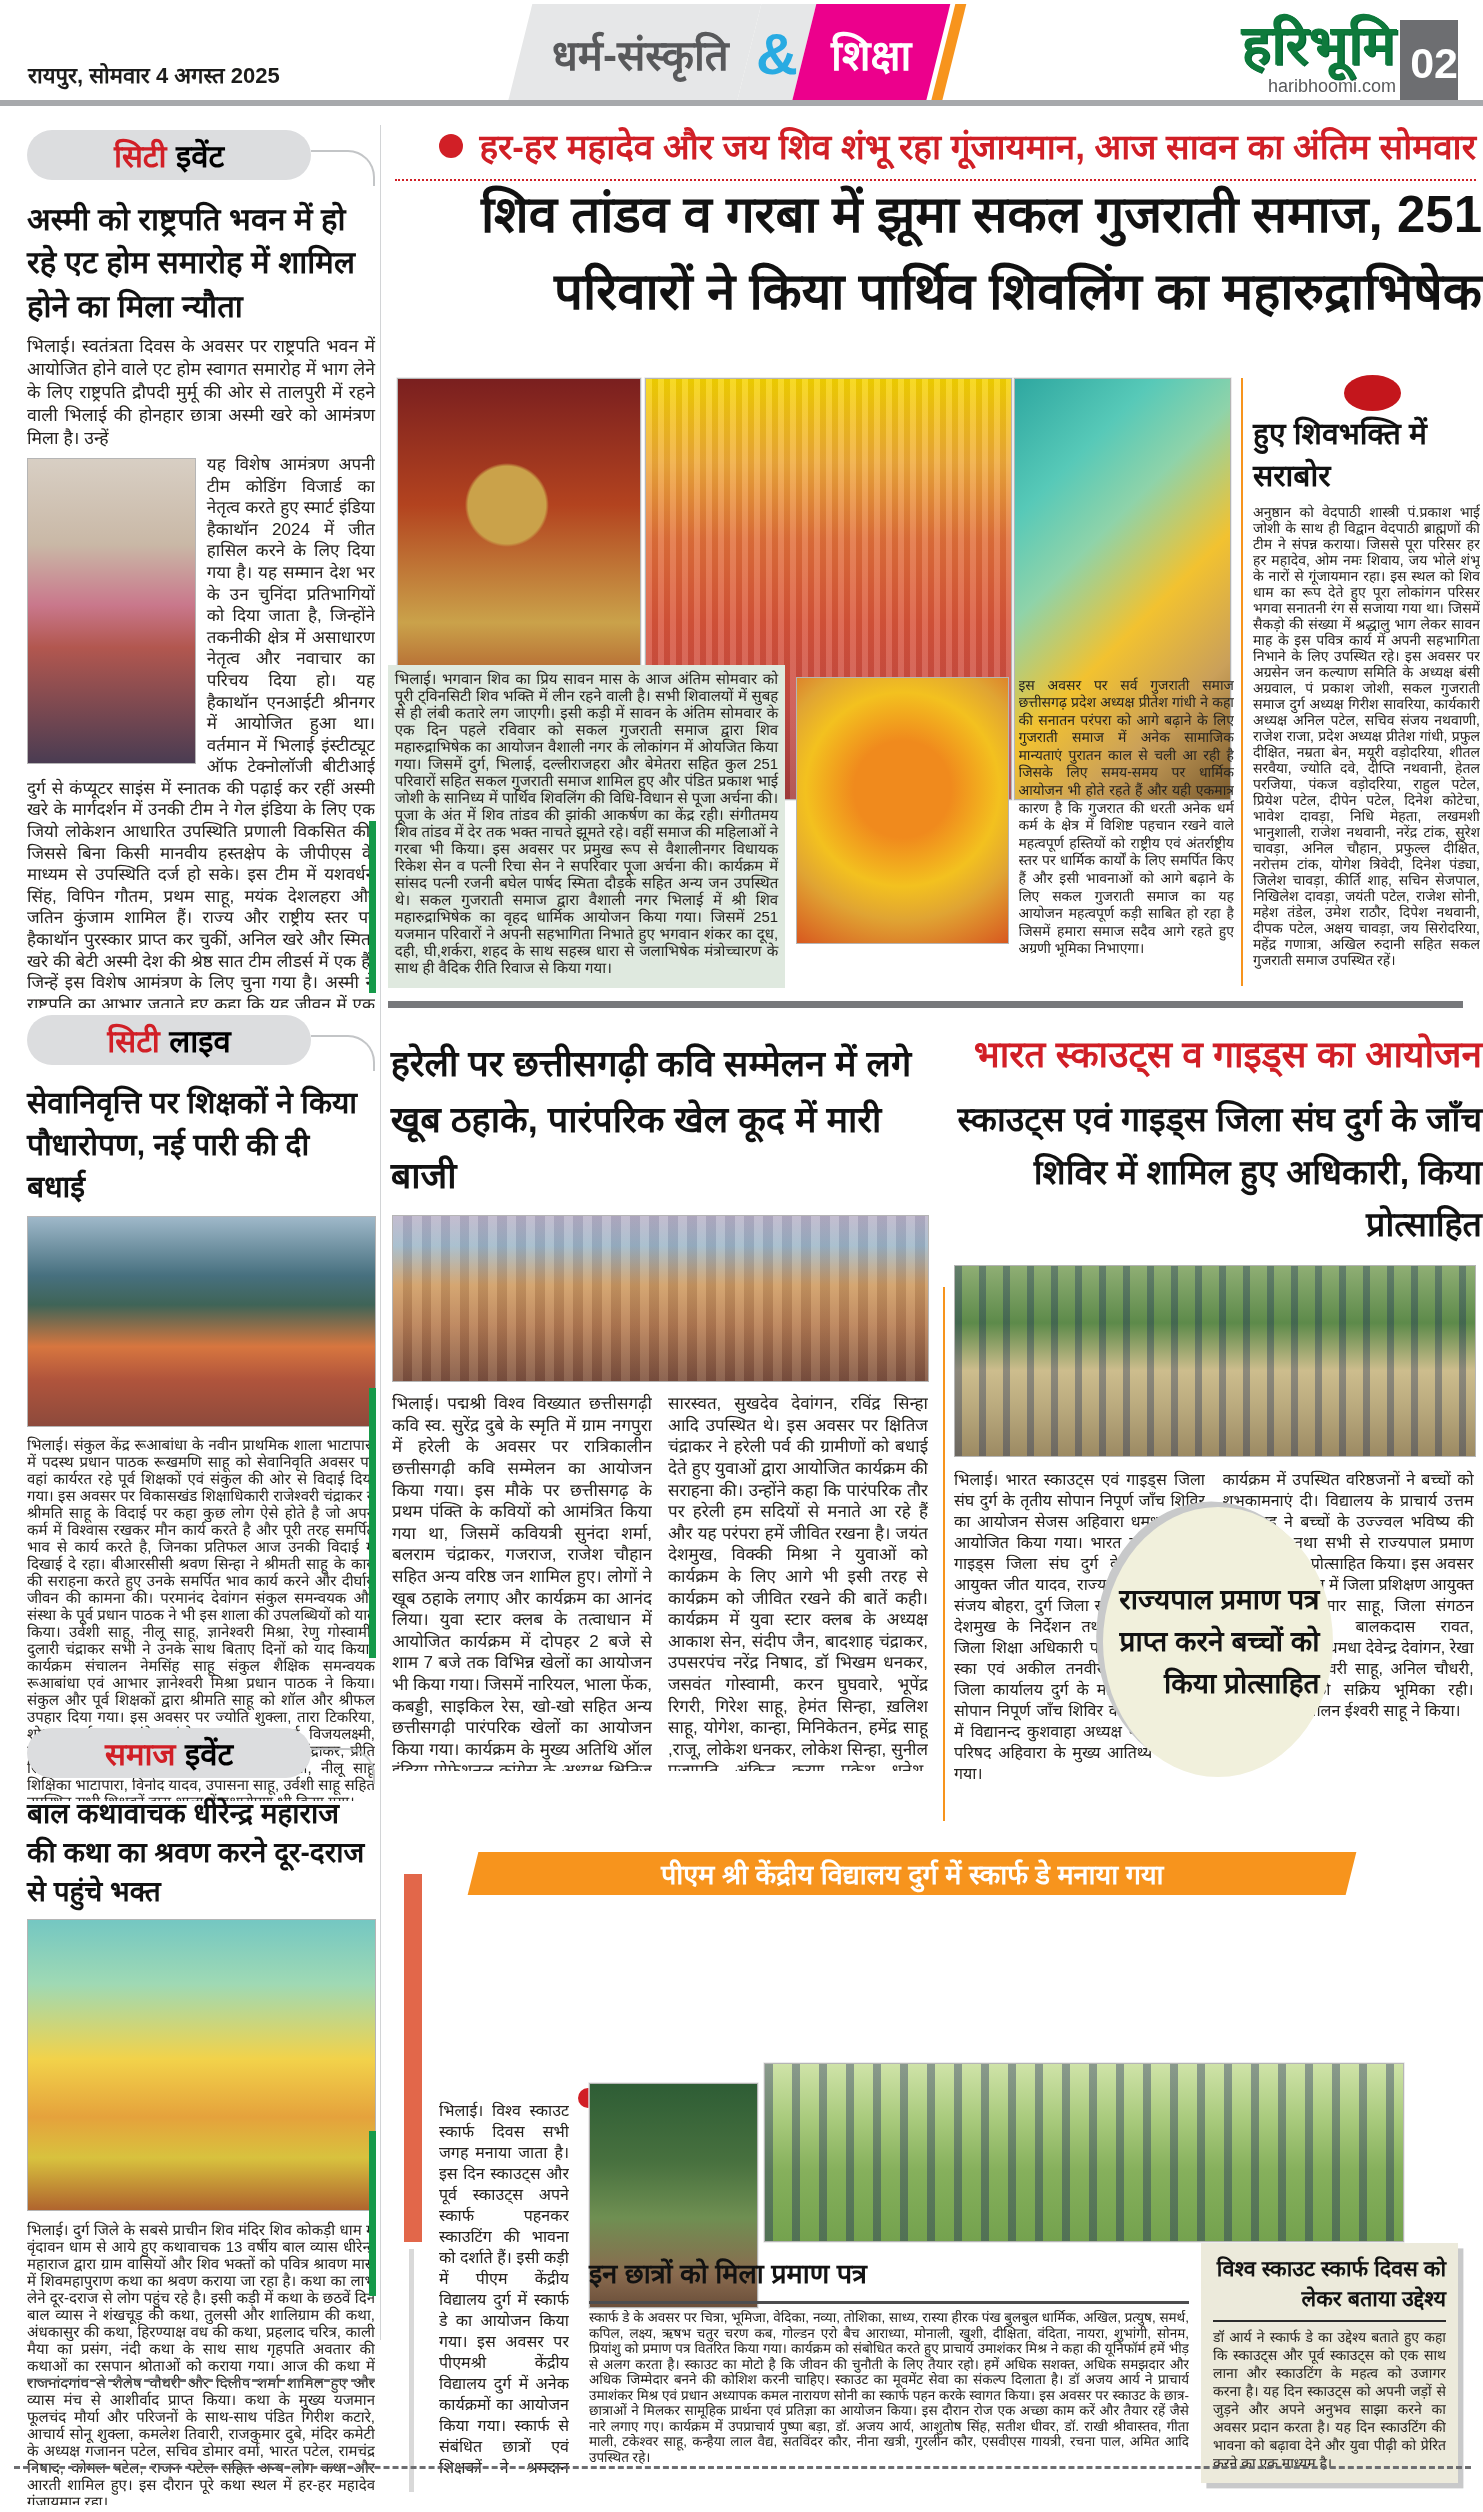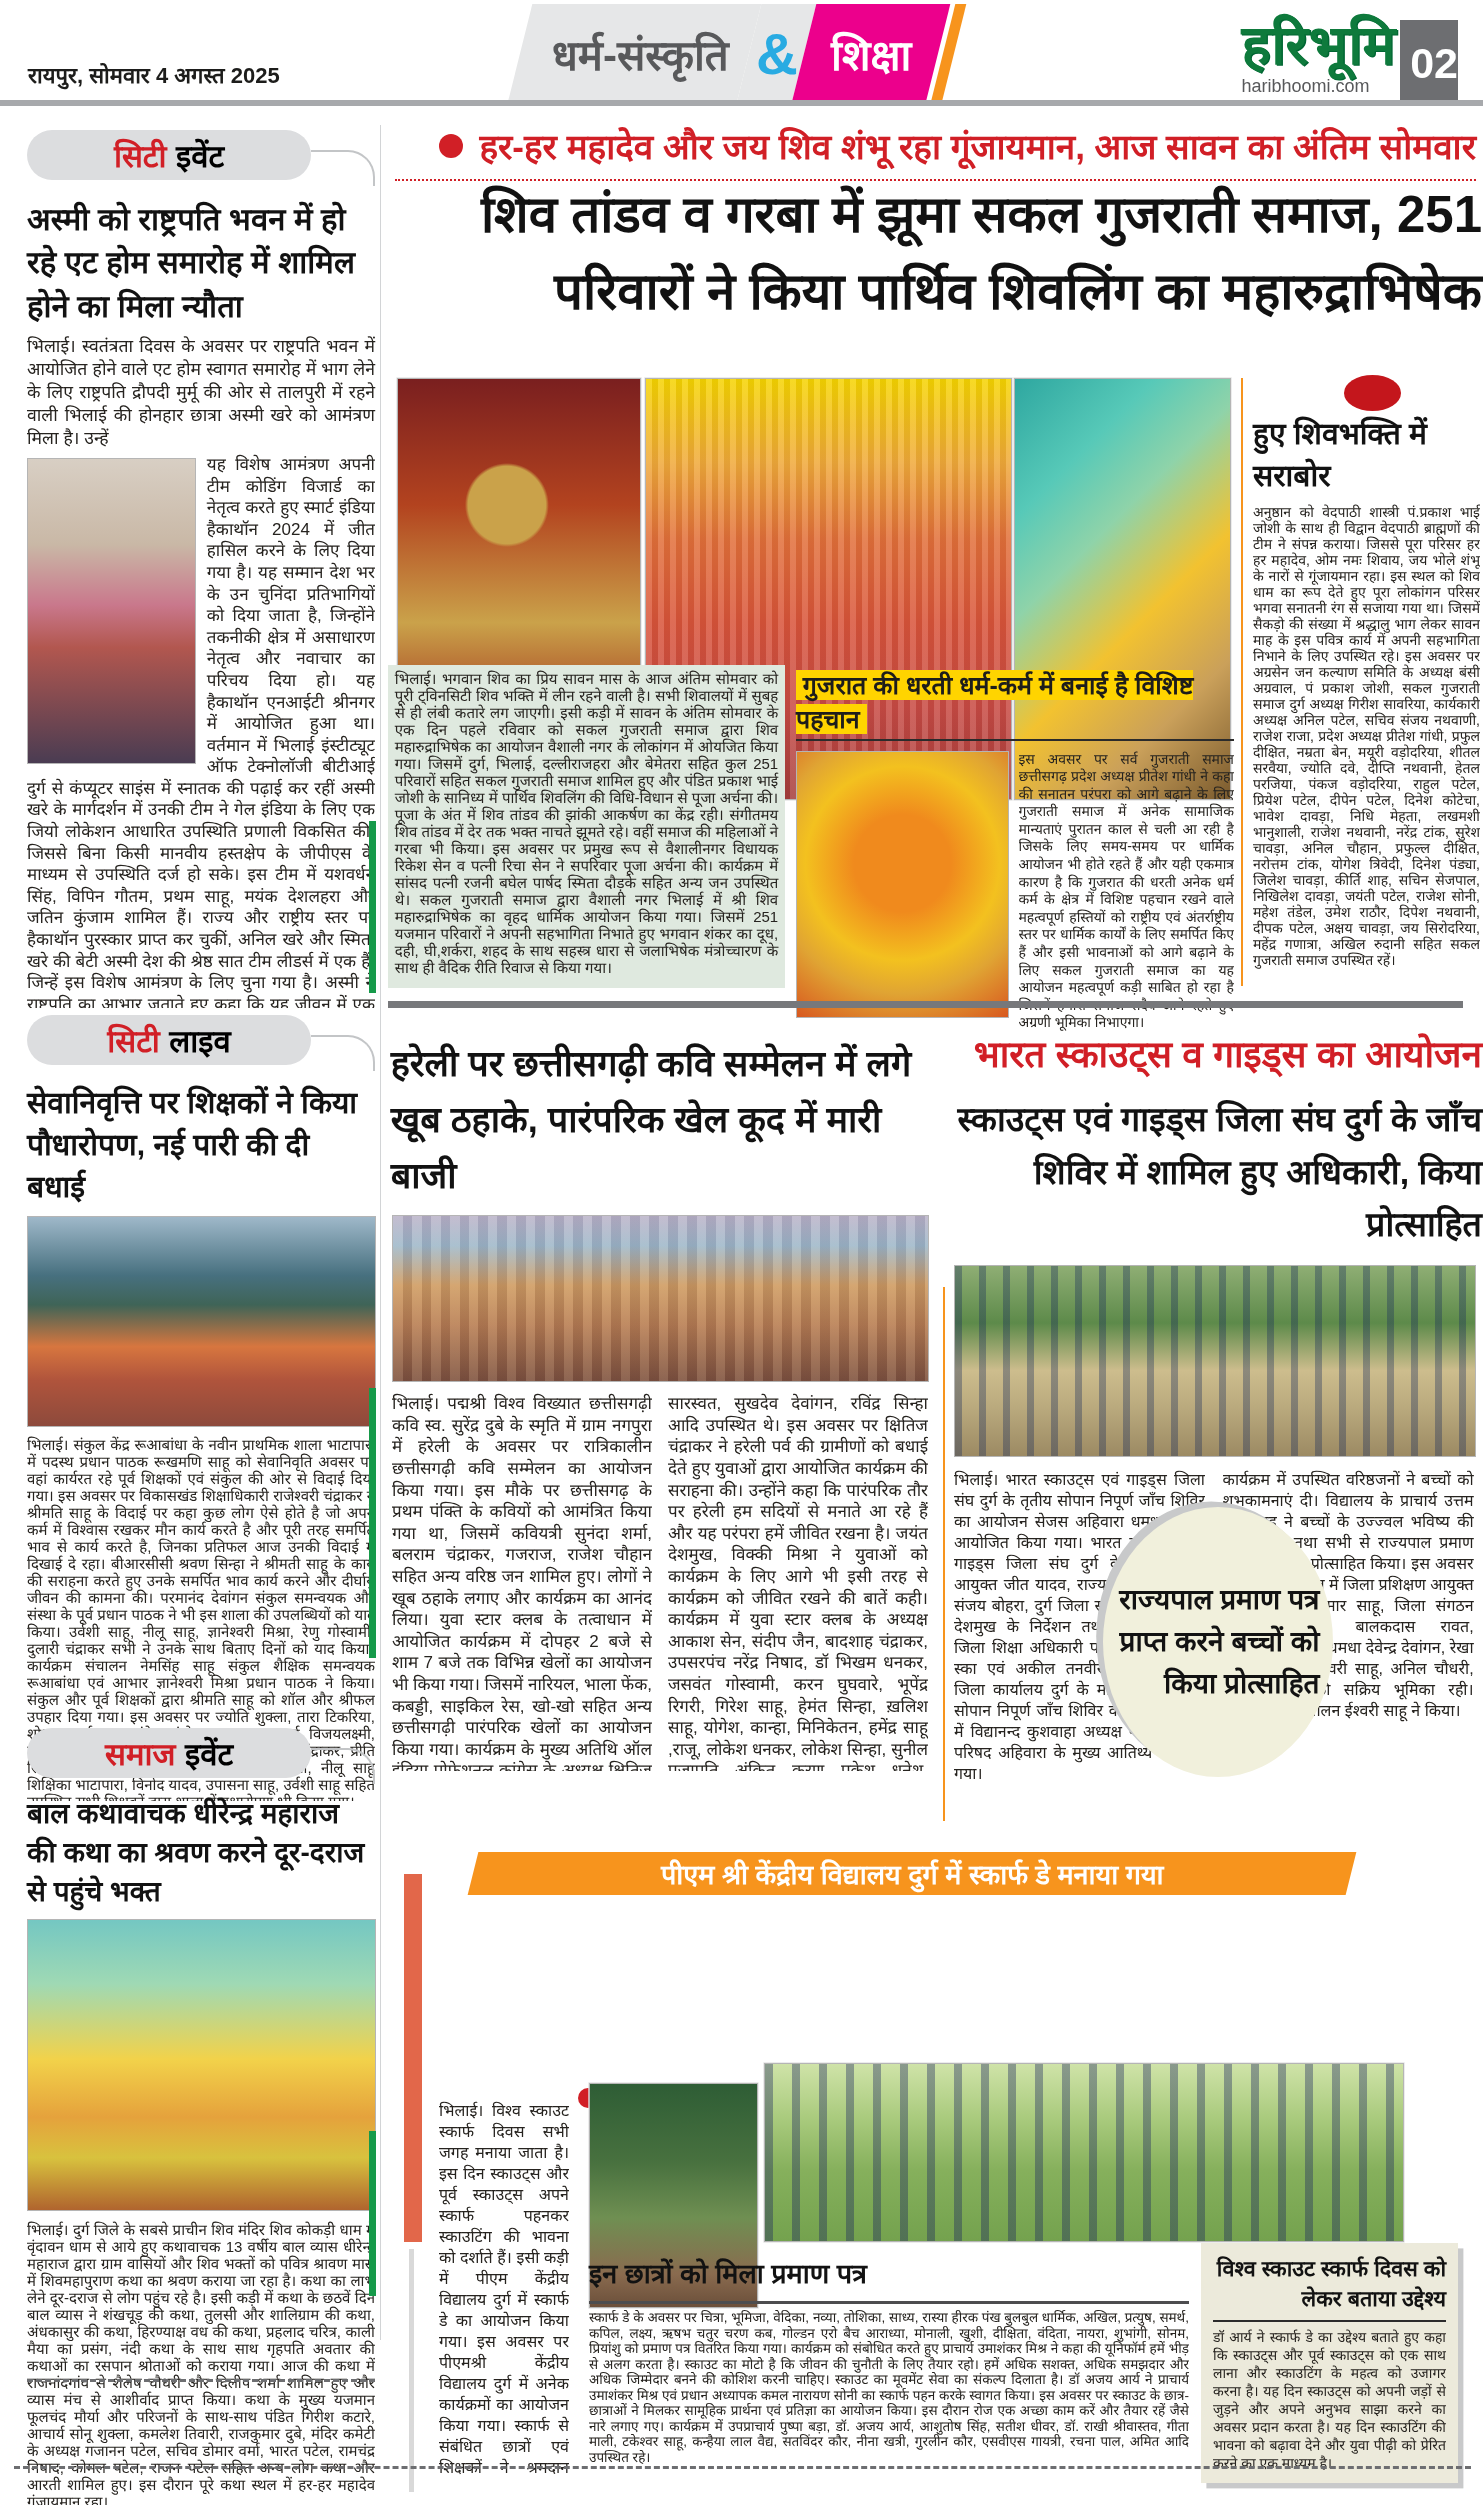--- a/index.html
+++ b/index.html
@@ -39,21 +39,21 @@
     </div>
     <div class="skew" style="background:#e6e7e8;display:flex;align-items:center;padding:0 6.8px;">
       <span class="unskew b" style="font-size:58px;color:#29abe2;">&amp;</span>
     </div>
     <div class="skew" style="background:#ec008c;display:flex;align-items:center;padding:0 27px;">
       <span class="unskew b" style="font-size:42px;color:#ffffff;">शिक्षा</span>
     </div>
     <div class="skew" style="background:#f7941d;width:10.8px;margin-left:4px;"></div>
   </div>
 
-  <div class="abs" style="right:88px;top:15px;">
+  <div class="abs" style="right:88px;top:15px;text-align:right;">
     <div class="b" style="font-size:55px;color:#0e7a3c;letter-spacing:0.7px;text-shadow:1.4px 1.4px 0 #063; line-height:1.1;">हरिभूमि</div>
     <div style="font-size:18px;color:#58595b;">haribhoomi.com</div>
   </div>
   <div class="abs c" style="right:26px;top:20px;width:58px;height:86px;background:#6d6e71;color:#fff;font-weight:bold;font-size:43px;line-height:86px;">02</div>
 
   <div class="abs" style="left:0;top:100px;width:1484px;height:6px;background:#a7a9ac;"></div>
 
   <div class="abs vline" style="left:380px;top:125px;width:1.4px;height:2215px;"></div>
 
   <div class="abs" style="left:27px;top:123px;width:348px;">
@@ -127,23 +127,20 @@
   <div class="abs" style="left:1253px;top:413px;width:227px;">
     <h3 class="headline" style="font-size:30px;margin:0 0 6.8px 0;">हुए शिवभक्ति में सराबोर</h3>
     <p class="bodytxt j hidden-overflow" style="font-size:14px;line-height:16px;margin:0;height:540px;">अनुष्ठान को वेदपाठी शास्त्री पं.प्रकाश भाई जोशी के साथ ही विद्वान वेदपाठी ब्राह्मणों की टीम ने संपन्न कराया। जिससे पूरा परिसर हर हर महादेव, ओम नमः शिवाय, जय भोले शंभू के नारों से गूंजायमान रहा। इस स्थल को शिव धाम का रूप देते हुए पूरा लोकांगन परिसर भगवा सनातनी रंग से सजाया गया था। जिसमें सैकड़ो की संख्या में श्रद्धालु भाग लेकर सावन माह के इस पवित्र कार्य में अपनी सहभागिता निभाने के लिए उपस्थित रहे। इस अवसर पर अग्रसेन जन कल्याण समिति के अध्यक्ष बंसी अग्रवाल, पं प्रकाश जोशी, सकल गुजराती समाज दुर्ग अध्यक्ष गिरीश सावरिया, कार्यकारी अध्यक्ष अनिल पटेल, सचिव संजय नथवाणी, राजेश राजा, प्रदेश अध्यक्ष प्रीतेश गांधी, प्रफुल दीक्षित, नम्रता बेन, मयूरी वड़ोदरिया, शीतल सरवैया, ज्योति दवे, दीप्ति नथवानी, हेतल परजिया, पंकज वड़ोदरिया, राहुल पटेल, प्रियेश पटेल, दीपेन पटेल, दिनेश कोटेचा, भावेश दावड़ा, निधि मेहता, लखमशी भानुशाली, राजेश नथवानी, नरेंद्र टांक, सुरेश चावड़ा, अनिल चौहान, प्रफुल्ल दीक्षित, नरोत्तम टांक, योगेश त्रिवेदी, दिनेश पंड्या, जिलेश चावड़ा, कीर्ति शाह, सचिन सेजपाल, निखिलेश दावड़ा, जयंती पटेल, राजेश सोनी, महेश तंडेल, उमेश राठौर, दिपेश नथवानी, दीपक पटेल, अक्षय चावड़ा, जय सिरोदरिया, महेंद्र गणात्रा, अखिल रुदानी सहित सकल गुजराती समाज उपस्थित रहें।</p>
   </div>
 
   <div class="abs hidden-overflow" style="left:388px;top:665px;width:397px;height:323px;background:#dfe9df;padding:5.4px 6.8px;box-sizing:border-box;">
     <p class="bodytxt j" style="font-size:15px;line-height:17px;margin:0;">भिलाई। भगवान शिव का प्रिय सावन मास के आज अंतिम सोमवार को पूरी ट्विनसिटी शिव भक्ति में लीन रहने वाली है। सभी शिवालयों में सुबह से ही लंबी कतारे लग जाएगी। इसी कड़ी में सावन के अंतिम सोमवार के एक दिन पहले रविवार को सकल गुजराती समाज द्वारा शिव महारुद्राभिषेक का आयोजन वैशाली नगर के लोकांगन में ओयजित किया गया। जिसमें दुर्ग, भिलाई, दल्लीराजहरा और बेमेतरा सहित कुल 251 परिवारों सहित सकल गुजराती समाज शामिल हुए और पंडित प्रकाश भाई जोशी के सानिध्य में पार्थिव शिवलिंग की विधि-विधान से पूजा अर्चना की। पूजा के अंत में शिव तांडव की झांकी आकर्षण का केंद्र रही। संगीतमय शिव तांडव में देर तक भक्त नाचते झूमते रहे। वहीं समाज की महिलाओं ने गरबा भी किया। इस अवसर पर प्रमुख रूप से वैशालीनगर विधायक रिकेश सेन व पत्नी रिचा सेन ने सपरिवार पूजा अर्चना की। कार्यक्रम में सांसद पत्नी रजनी बघेल पार्षद स्मिता दौड़के सहित अन्य जन उपस्थित थे। सकल गुजराती समाज द्वारा वैशाली नगर भिलाई में श्री शिव महारुद्राभिषेक का वृहद धार्मिक आयोजन किया गया। जिसमें 251 यजमान परिवारों ने अपनी सहभागिता निभाते हुए भगवान शंकर का दूध, दही, घी,शर्करा, शहद के साथ सहस्त्र धारा से जलाभिषेक मंत्रोच्चारण के साथ ही वैदिक रीति रिवाज से किया गया।</p>
   </div>
 
   <div class="abs" style="left:796px;top:667px;width:438px;">
-    <div style="border-bottom:2px solid #2b2b2b;padding-bottom:4px;">
-      <span class="b" style="font-size:25px;background:#ffd400;padding:1.4px 6.8px;">गुजरात की धरती धर्म-कर्म में बनाई है विशिष्ट पहचान</span>
-    </div>
     <div style="display:flex;margin-top:9.5px;gap:9.5px;">
       <div style="width:211px;height:265px;border:0.7px solid #b5b5b5;flex:0 0 auto;background:
         radial-gradient(circle at 50% 42%,#f08a1d 0 26%,#f3c11f 52%,#e0a433 70%,#d8581f 100%);"></div>
       <p class="bodytxt j hidden-overflow" style="font-size:14px;line-height:17.6px;margin:0;height:284px;">इस अवसर पर सर्व गुजराती समाज छत्तीसगढ़ प्रदेश अध्यक्ष प्रीतेश गांधी ने कहा की सनातन परंपरा को आगे बढ़ाने के लिए गुजराती समाज में अनेक सामाजिक मान्यताएं पुरातन काल से चली आ रही है जिसके लिए समय-समय पर धार्मिक आयोजन भी होते रहते हैं और यही एकमात्र कारण है कि गुजरात की धरती अनेक धर्म कर्म के क्षेत्र में विशिष्ट पहचान रखने वाले महत्वपूर्ण हस्तियों को राष्ट्रीय एवं अंतर्राष्ट्रीय स्तर पर धार्मिक कार्यों के लिए समर्पित किए हैं और इसी भावनाओं को आगे बढ़ाने के लिए सकल गुजराती समाज का यह आयोजन महत्वपूर्ण कड़ी साबित हो रहा है जिसमें हमारा समाज सदैव आगे रहते हुए अग्रणी भूमिका निभाएगा।</p>
     </div>
   </div>
 
   <div class="abs graybar" style="left:388px;top:1001px;width:1075px;height:7.4px;"></div>
 
   <div class="abs" style="left:388px;top:1021px;width:548px;">

